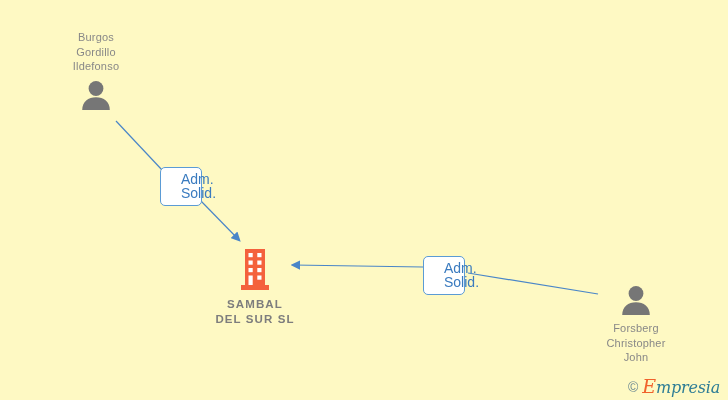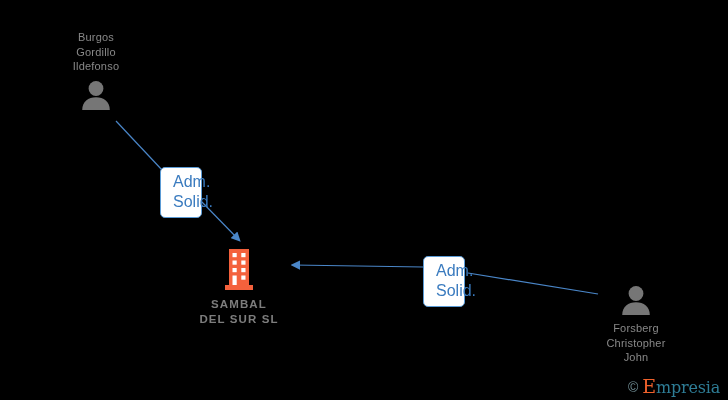--- a/index.html
+++ b/index.html
@@ -7,21 +7,21 @@
     padding: 0;
     background: #ffffff;
   }
   body {
     font-family: "Liberation Sans", sans-serif;
   }
   #canvas {
     position: relative;
     width: 728px;
     height: 400px;
-    background: #000000;
+    background: #fef9c3;
     overflow: hidden;
   }
   #edges {
     position: absolute;
     left: 0;
     top: 0;
     width: 728px;
     height: 400px;
     pointer-events: none;
   }
@@ -65,44 +65,45 @@
   }
 
   
   .edge-label {
     position: absolute;
     box-sizing: border-box;
     background: #ffffff;
     border: 1px solid #5b9bd5;
     border-radius: 5px;
     color: #3a7bbf;
-    font-size: 16px;
-    line-height: 20px;
+    font-size: 14px;
+    line-height: 14px;
     text-align: center;
-    padding: 4px 6px 5px 12px;
+    padding: 4px 6px 5px 20px;
     white-space: pre-line;
     z-index: 5;
   }
 
   
   #watermark {
     position: absolute;
     right: 8px;
     bottom: 4px;
     display: flex;
     align-items: center;
     gap: 4px;
   }
   .wm-copy {
     color: #6f8c93;
     font-size: 14px;
     line-height: 14px;
   }
   .wm-brand {
     font-family: "DejaVu Serif", serif;
+    font-style: italic;
     font-size: 16px;
     line-height: 16px;
     color: #2e7d96;
     letter-spacing: -0.2px;
   }
   .wm-brand .wm-e {
     color: #f0622c;
     font-size: 19px;
   }
 </style>
@@ -131,21 +132,21 @@
   <div class="person-node" style="left:21px; top:30px;">
     <div class="person-name">Burgos
 Gordillo
 Ildefonso</div>
     <svg class="person-icon" width="34" height="30" viewBox="0 0 34 30" style="margin-top:6px;">
       <circle cx="17" cy="8.5" r="7.4" fill="#767676"></circle>
       <path d="M3.2,30 C3.2,21.6 9.3,17.2 17,17.2 C24.7,17.2 30.8,21.6 30.8,30 Z" fill="#767676"></path>
     </svg>
   </div>
 
-  <div class="company-node" style="left:149px; top:249px;">
+  <div class="company-node" style="left:165px; top:249px;">
     <svg class="company-icon" width="32" height="44" viewBox="0 0 32 44">
       <rect x="6" y="0" width="20" height="40" fill="#f4613c"></rect>
       <rect x="2" y="36" width="28" height="5" fill="#f4613c"></rect>
       <rect x="9.5" y="4" width="4.2" height="4.2" fill="#ffffff"></rect>
       <rect x="18.3" y="4" width="4.2" height="4.2" fill="#ffffff"></rect>
       <rect x="9.5" y="11.5" width="4.2" height="4.2" fill="#ffffff"></rect>
       <rect x="18.3" y="11.5" width="4.2" height="4.2" fill="#ffffff"></rect>
       <rect x="9.5" y="19" width="4.2" height="4.2" fill="#ffffff"></rect>
       <rect x="18.3" y="19" width="4.2" height="4.2" fill="#ffffff"></rect>
       <rect x="9.5" y="26.5" width="4.2" height="9.5" fill="#ffffff"></rect>

